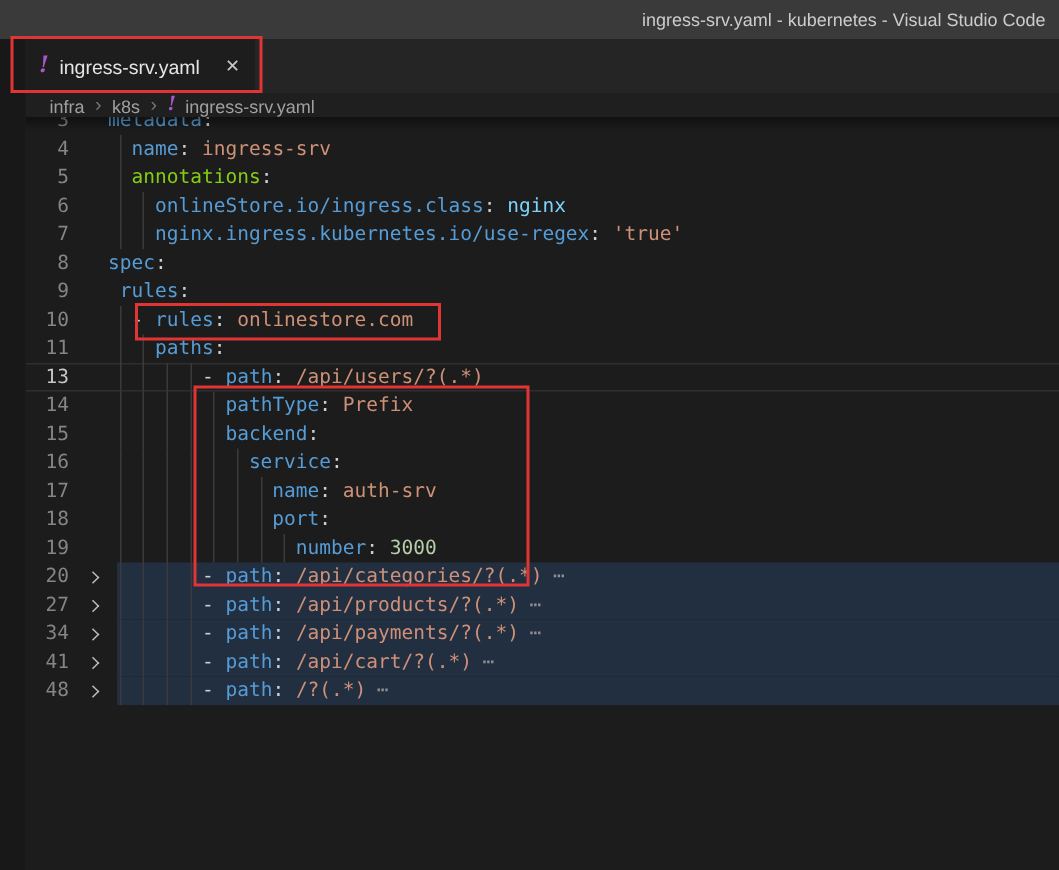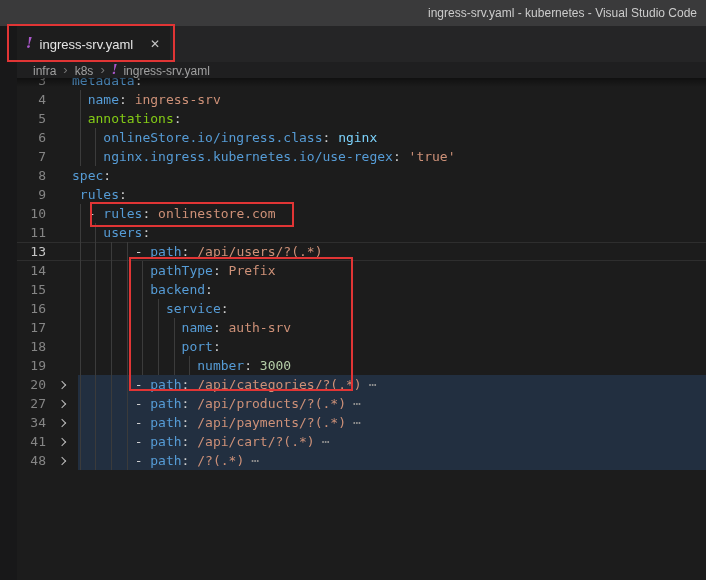--- a/index.html
+++ b/index.html
@@ -132,21 +132,21 @@
   <div class="editor-shadow"></div>
   <div class="code-lines">
       <div class="code-line"><span class="ln">3</span><span class="foldcol"></span><span class="codetxt"><span style="color: rgb(86, 156, 214);">metadata</span><span style="color: rgb(207, 207, 207);">:</span></span></div>
       <div class="code-line"><span class="ln">4</span><span class="foldcol"></span><span class="codetxt"><span class="guide" style="left: 1ch;"></span>  <span style="color: rgb(86, 156, 214);">name</span><span style="color: rgb(207, 207, 207);">: </span><span style="color: rgb(206, 145, 120);">ingress-srv</span></span></div>
       <div class="code-line"><span class="ln">5</span><span class="foldcol"></span><span class="codetxt"><span class="guide" style="left: 1ch;"></span>  <span style="color: #84cc16;">annotations</span><span style="color: rgb(207, 207, 207);">:</span></span></div>
       <div class="code-line"><span class="ln">6</span><span class="foldcol"></span><span class="codetxt"><span class="guide" style="left: 1ch;"></span><span class="guide" style="left: 3ch;"></span>    <span style="color: rgb(86, 156, 214);">onlineStore.io/ingress.class</span><span style="color: rgb(207, 207, 207);">: </span><span style="color: #7dd3fc;">nginx</span></span></div>
       <div class="code-line"><span class="ln">7</span><span class="foldcol"></span><span class="codetxt"><span class="guide" style="left: 1ch;"></span><span class="guide" style="left: 3ch;"></span>    <span style="color: rgb(86, 156, 214);">nginx.ingress.kubernetes.io/use-regex</span><span style="color: rgb(207, 207, 207);">: </span><span style="color: rgb(206, 145, 120);">'true'</span></span></div>
       <div class="code-line"><span class="ln">8</span><span class="foldcol"></span><span class="codetxt"><span style="color: rgb(86, 156, 214);">spec</span><span style="color: rgb(207, 207, 207);">:</span></span></div>
       <div class="code-line"><span class="ln">9</span><span class="foldcol"></span><span class="codetxt"> <span style="color: rgb(86, 156, 214);">rules</span><span style="color: rgb(207, 207, 207);">:</span></span></div>
       <div class="code-line"><span class="ln">10</span><span class="foldcol"></span><span class="codetxt"><span class="guide" style="left: 1ch;"></span>  <span style="color: rgb(207, 207, 207);">- </span><span style="color: rgb(86, 156, 214);">rules</span><span style="color: rgb(207, 207, 207);">: </span><span style="color: rgb(206, 145, 120);">onlinestore.com</span></span></div>
-      <div class="code-line"><span class="ln">11</span><span class="foldcol"></span><span class="codetxt"><span class="guide" style="left: 1ch;"></span><span class="guide" style="left: 3ch;"></span>    <span style="color: rgb(86, 156, 214);">users</span><span style="color: rgb(207, 207, 207);">:</span></span></div>
+      <div class="code-line"><span class="ln">11</span><span class="foldcol"></span><span class="codetxt"><span class="guide" style="left: 1ch;"></span><span class="guide" style="left: 3ch;"></span>    <span style="color: rgb(86, 156, 214);">paths</span><span style="color: rgb(207, 207, 207);">:</span></span></div>
       <div class="code-line active"><span class="ln">13</span><span class="foldcol"></span><span class="codetxt"><span class="guide" style="left: 1ch;"></span><span class="guide" style="left: 3ch;"></span><span class="guide" style="left: 5ch;"></span><span class="guide" style="left: 7ch;"></span>        <span style="color: rgb(207, 207, 207);">- </span><span style="color: rgb(86, 156, 214);">path</span><span style="color: rgb(207, 207, 207);">: </span><span style="color: rgb(206, 145, 120);">/api/users/?(.*)</span></span></div>
       <div class="code-line"><span class="ln">14</span><span class="foldcol"></span><span class="codetxt"><span class="guide" style="left: 1ch;"></span><span class="guide" style="left: 3ch;"></span><span class="guide" style="left: 5ch;"></span><span class="guide" style="left: 7ch;"></span><span class="guide" style="left: 9ch;"></span>          <span style="color: rgb(86, 156, 214);">pathType</span><span style="color: rgb(207, 207, 207);">: </span><span style="color: rgb(206, 145, 120);">Prefix</span></span></div>
       <div class="code-line"><span class="ln">15</span><span class="foldcol"></span><span class="codetxt"><span class="guide" style="left: 1ch;"></span><span class="guide" style="left: 3ch;"></span><span class="guide" style="left: 5ch;"></span><span class="guide" style="left: 7ch;"></span><span class="guide" style="left: 9ch;"></span>          <span style="color: rgb(86, 156, 214);">backend</span><span style="color: rgb(207, 207, 207);">:</span></span></div>
       <div class="code-line"><span class="ln">16</span><span class="foldcol"></span><span class="codetxt"><span class="guide" style="left: 1ch;"></span><span class="guide" style="left: 3ch;"></span><span class="guide" style="left: 5ch;"></span><span class="guide" style="left: 7ch;"></span><span class="guide" style="left: 9ch;"></span><span class="guide" style="left: 11ch;"></span>            <span style="color: rgb(86, 156, 214);">service</span><span style="color: rgb(207, 207, 207);">:</span></span></div>
       <div class="code-line"><span class="ln">17</span><span class="foldcol"></span><span class="codetxt"><span class="guide" style="left: 1ch;"></span><span class="guide" style="left: 3ch;"></span><span class="guide" style="left: 5ch;"></span><span class="guide" style="left: 7ch;"></span><span class="guide" style="left: 9ch;"></span><span class="guide" style="left: 11ch;"></span><span class="guide" style="left: 13ch;"></span>              <span style="color: rgb(86, 156, 214);">name</span><span style="color: rgb(207, 207, 207);">: </span><span style="color: rgb(206, 145, 120);">auth-srv</span></span></div>
       <div class="code-line"><span class="ln">18</span><span class="foldcol"></span><span class="codetxt"><span class="guide" style="left: 1ch;"></span><span class="guide" style="left: 3ch;"></span><span class="guide" style="left: 5ch;"></span><span class="guide" style="left: 7ch;"></span><span class="guide" style="left: 9ch;"></span><span class="guide" style="left: 11ch;"></span><span class="guide" style="left: 13ch;"></span>              <span style="color: rgb(86, 156, 214);">port</span><span style="color: rgb(207, 207, 207);">:</span></span></div>
       <div class="code-line"><span class="ln">19</span><span class="foldcol"></span><span class="codetxt"><span class="guide" style="left: 1ch;"></span><span class="guide" style="left: 3ch;"></span><span class="guide" style="left: 5ch;"></span><span class="guide" style="left: 7ch;"></span><span class="guide" style="left: 9ch;"></span><span class="guide" style="left: 11ch;"></span><span class="guide" style="left: 13ch;"></span><span class="guide" style="left: 15ch;"></span>                <span style="color: rgb(86, 156, 214);">number</span><span style="color: rgb(207, 207, 207);">: </span><span style="color: rgb(181, 206, 168);">3000</span></span></div>
       <div class="code-line sel"><span class="ln">20</span><span class="foldcol"><span class="chev"></span></span><span class="codetxt"><span class="guide" style="left: 1ch;"></span><span class="guide" style="left: 3ch;"></span><span class="guide" style="left: 5ch;"></span><span class="guide" style="left: 7ch;"></span>        <span style="color: rgb(207, 207, 207);">- </span><span style="color: rgb(86, 156, 214);">path</span><span style="color: rgb(207, 207, 207);">: </span><span style="color: rgb(206, 145, 120);">/api/categories/?(.*)</span><span class="ellipsis">⋯</span></span></div>
       <div class="code-line sel"><span class="ln">27</span><span class="foldcol"><span class="chev"></span></span><span class="codetxt"><span class="guide" style="left: 1ch;"></span><span class="guide" style="left: 3ch;"></span><span class="guide" style="left: 5ch;"></span><span class="guide" style="left: 7ch;"></span>        <span style="color: rgb(207, 207, 207);">- </span><span style="color: rgb(86, 156, 214);">path</span><span style="color: rgb(207, 207, 207);">: </span><span style="color: rgb(206, 145, 120);">/api/products/?(.*)</span><span class="ellipsis">⋯</span></span></div>
       <div class="code-line sel"><span class="ln">34</span><span class="foldcol"><span class="chev"></span></span><span class="codetxt"><span class="guide" style="left: 1ch;"></span><span class="guide" style="left: 3ch;"></span><span class="guide" style="left: 5ch;"></span><span class="guide" style="left: 7ch;"></span>        <span style="color: rgb(207, 207, 207);">- </span><span style="color: rgb(86, 156, 214);">path</span><span style="color: rgb(207, 207, 207);">: </span><span style="color: rgb(206, 145, 120);">/api/payments/?(.*)</span><span class="ellipsis">⋯</span></span></div>

